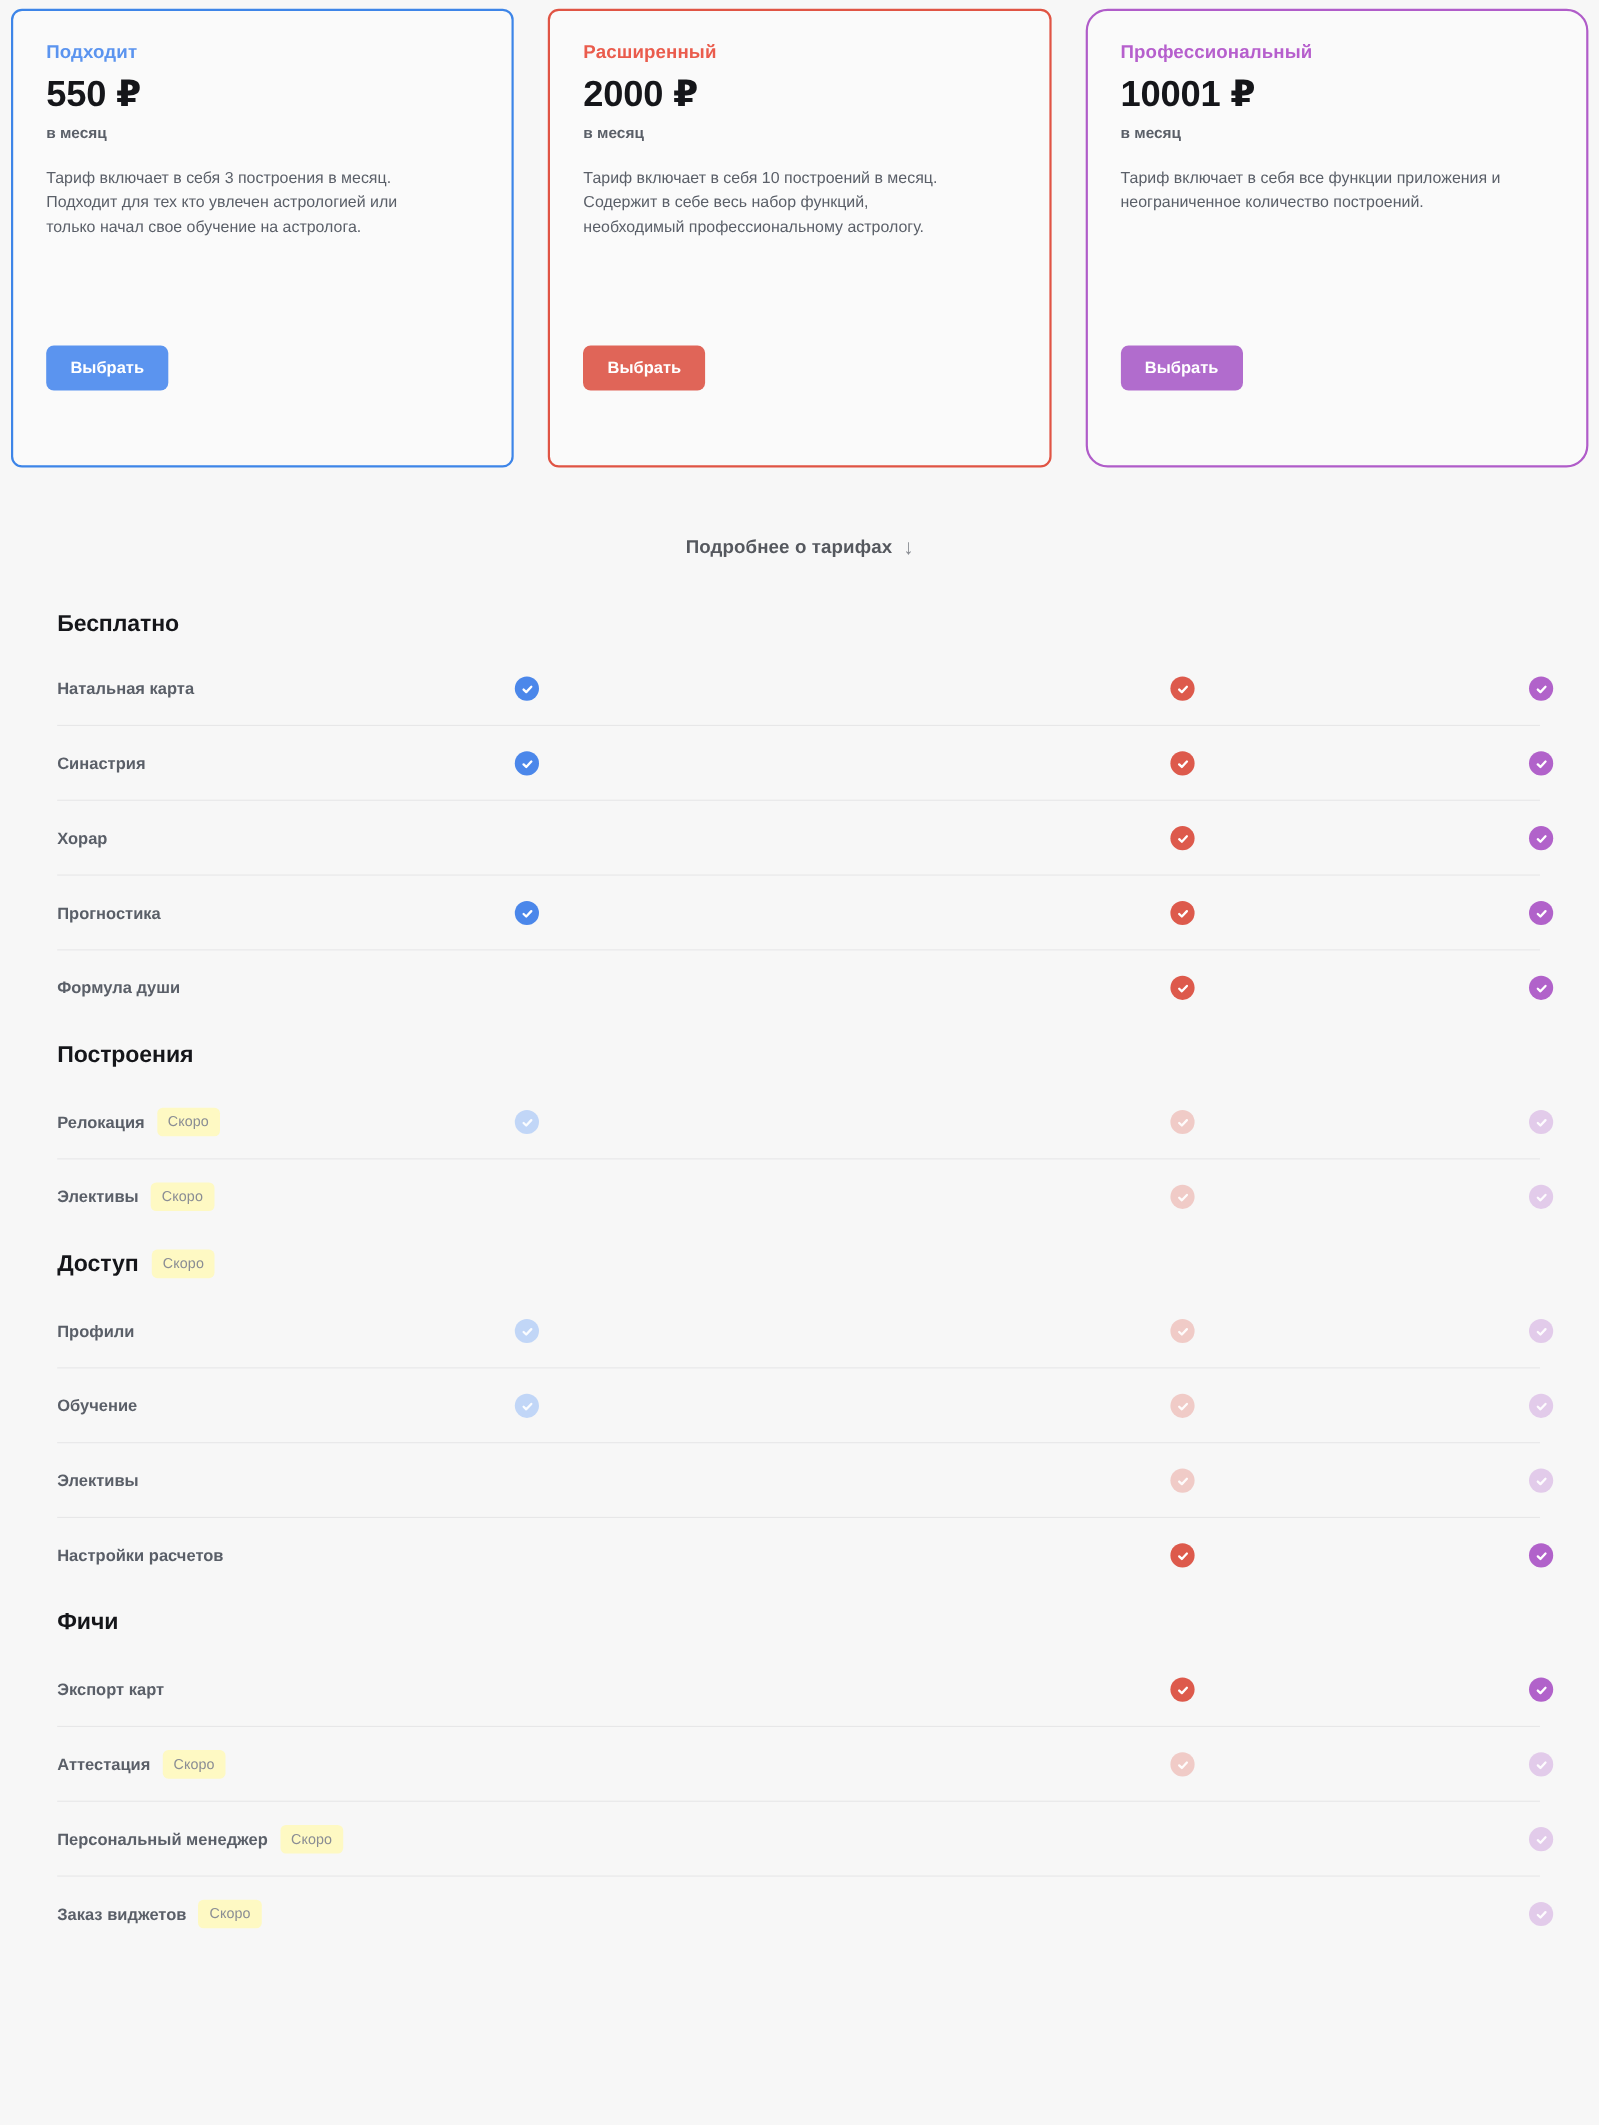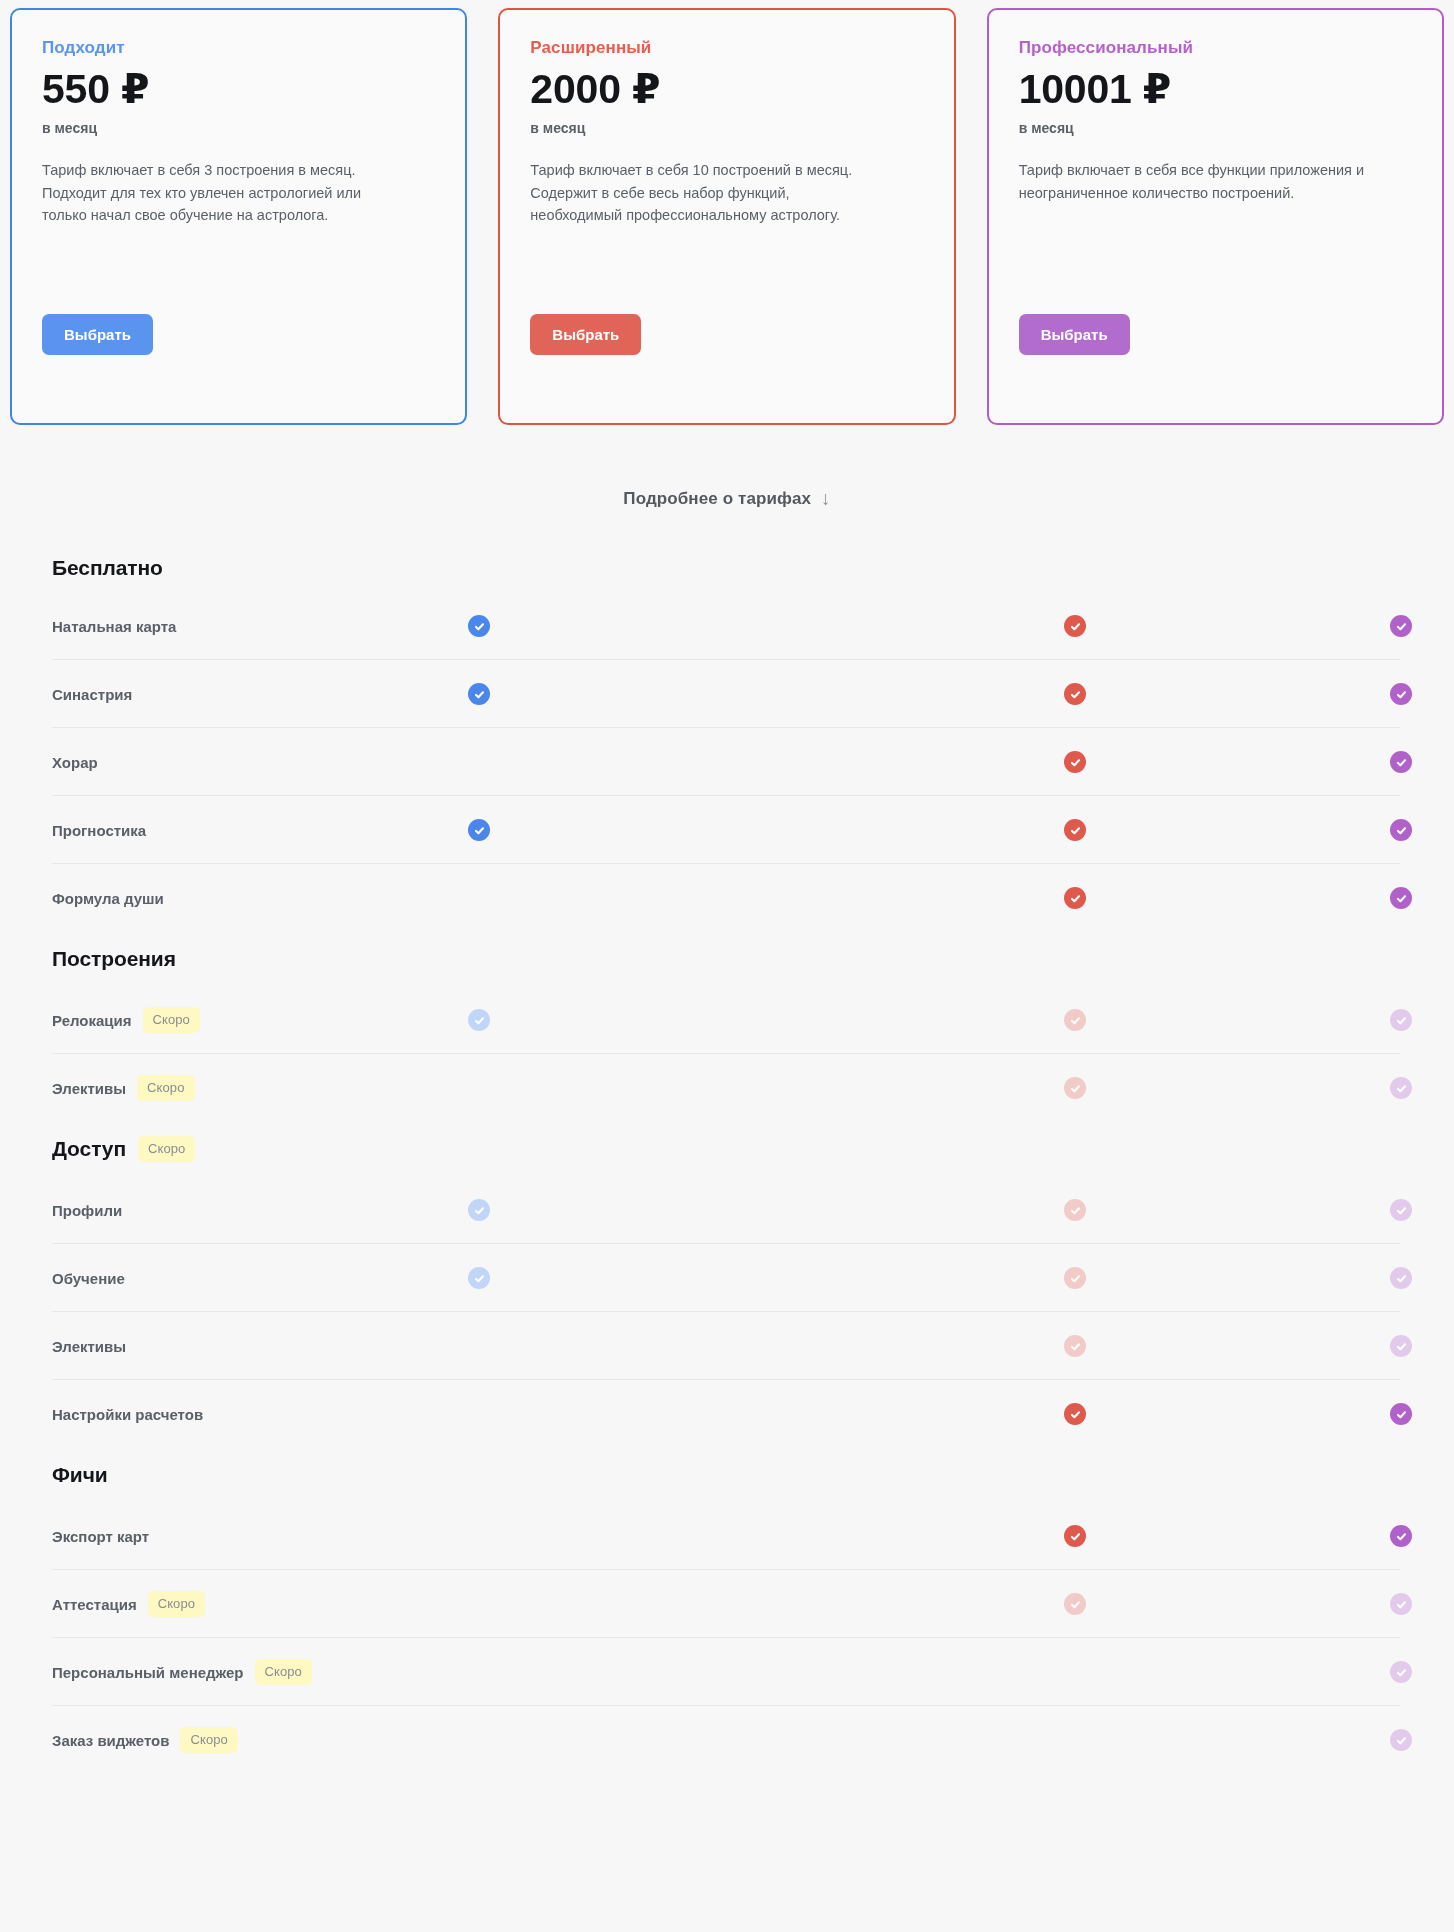--- a/index.html
+++ b/index.html
@@ -30,34 +30,34 @@
     border-radius: 10px;
     border: 2px solid #cccccc;
     box-sizing: border-box;
     padding: 28px 30px 26px 30px;
     display: flex;
     flex-direction: column;
     position: relative;
   }
   .card.blue   { border-color: #3d85e8; }
   .card.red    { border-color: #e05444; }
-  .card.purple { border-color: #b05cc9; }
+  .card.purple { border-color: #b05cc9; border-radius: 20px; }
 
   .card-title {
     font-size: 17px;
     font-weight: bold;
     letter-spacing: 0.1px;
     margin: 0 0 10px 0;
   }
   .card.blue   .card-title { color: #5b94ef; }
   .card.red    .card-title { color: #ea5c4d; }
   .card.purple .card-title { color: #b65fcd; }
 
   .card-price {
-    font-size: 41px;
+    font-size: 33px;
     font-weight: bold;
     color: #15161a;
     letter-spacing: -0.2px;
     margin: 0 0 9px 0;
     line-height: 1.05;
   }
   .card-period {
     font-size: 14px;
     font-weight: bold;
     color: #5a5f68;

